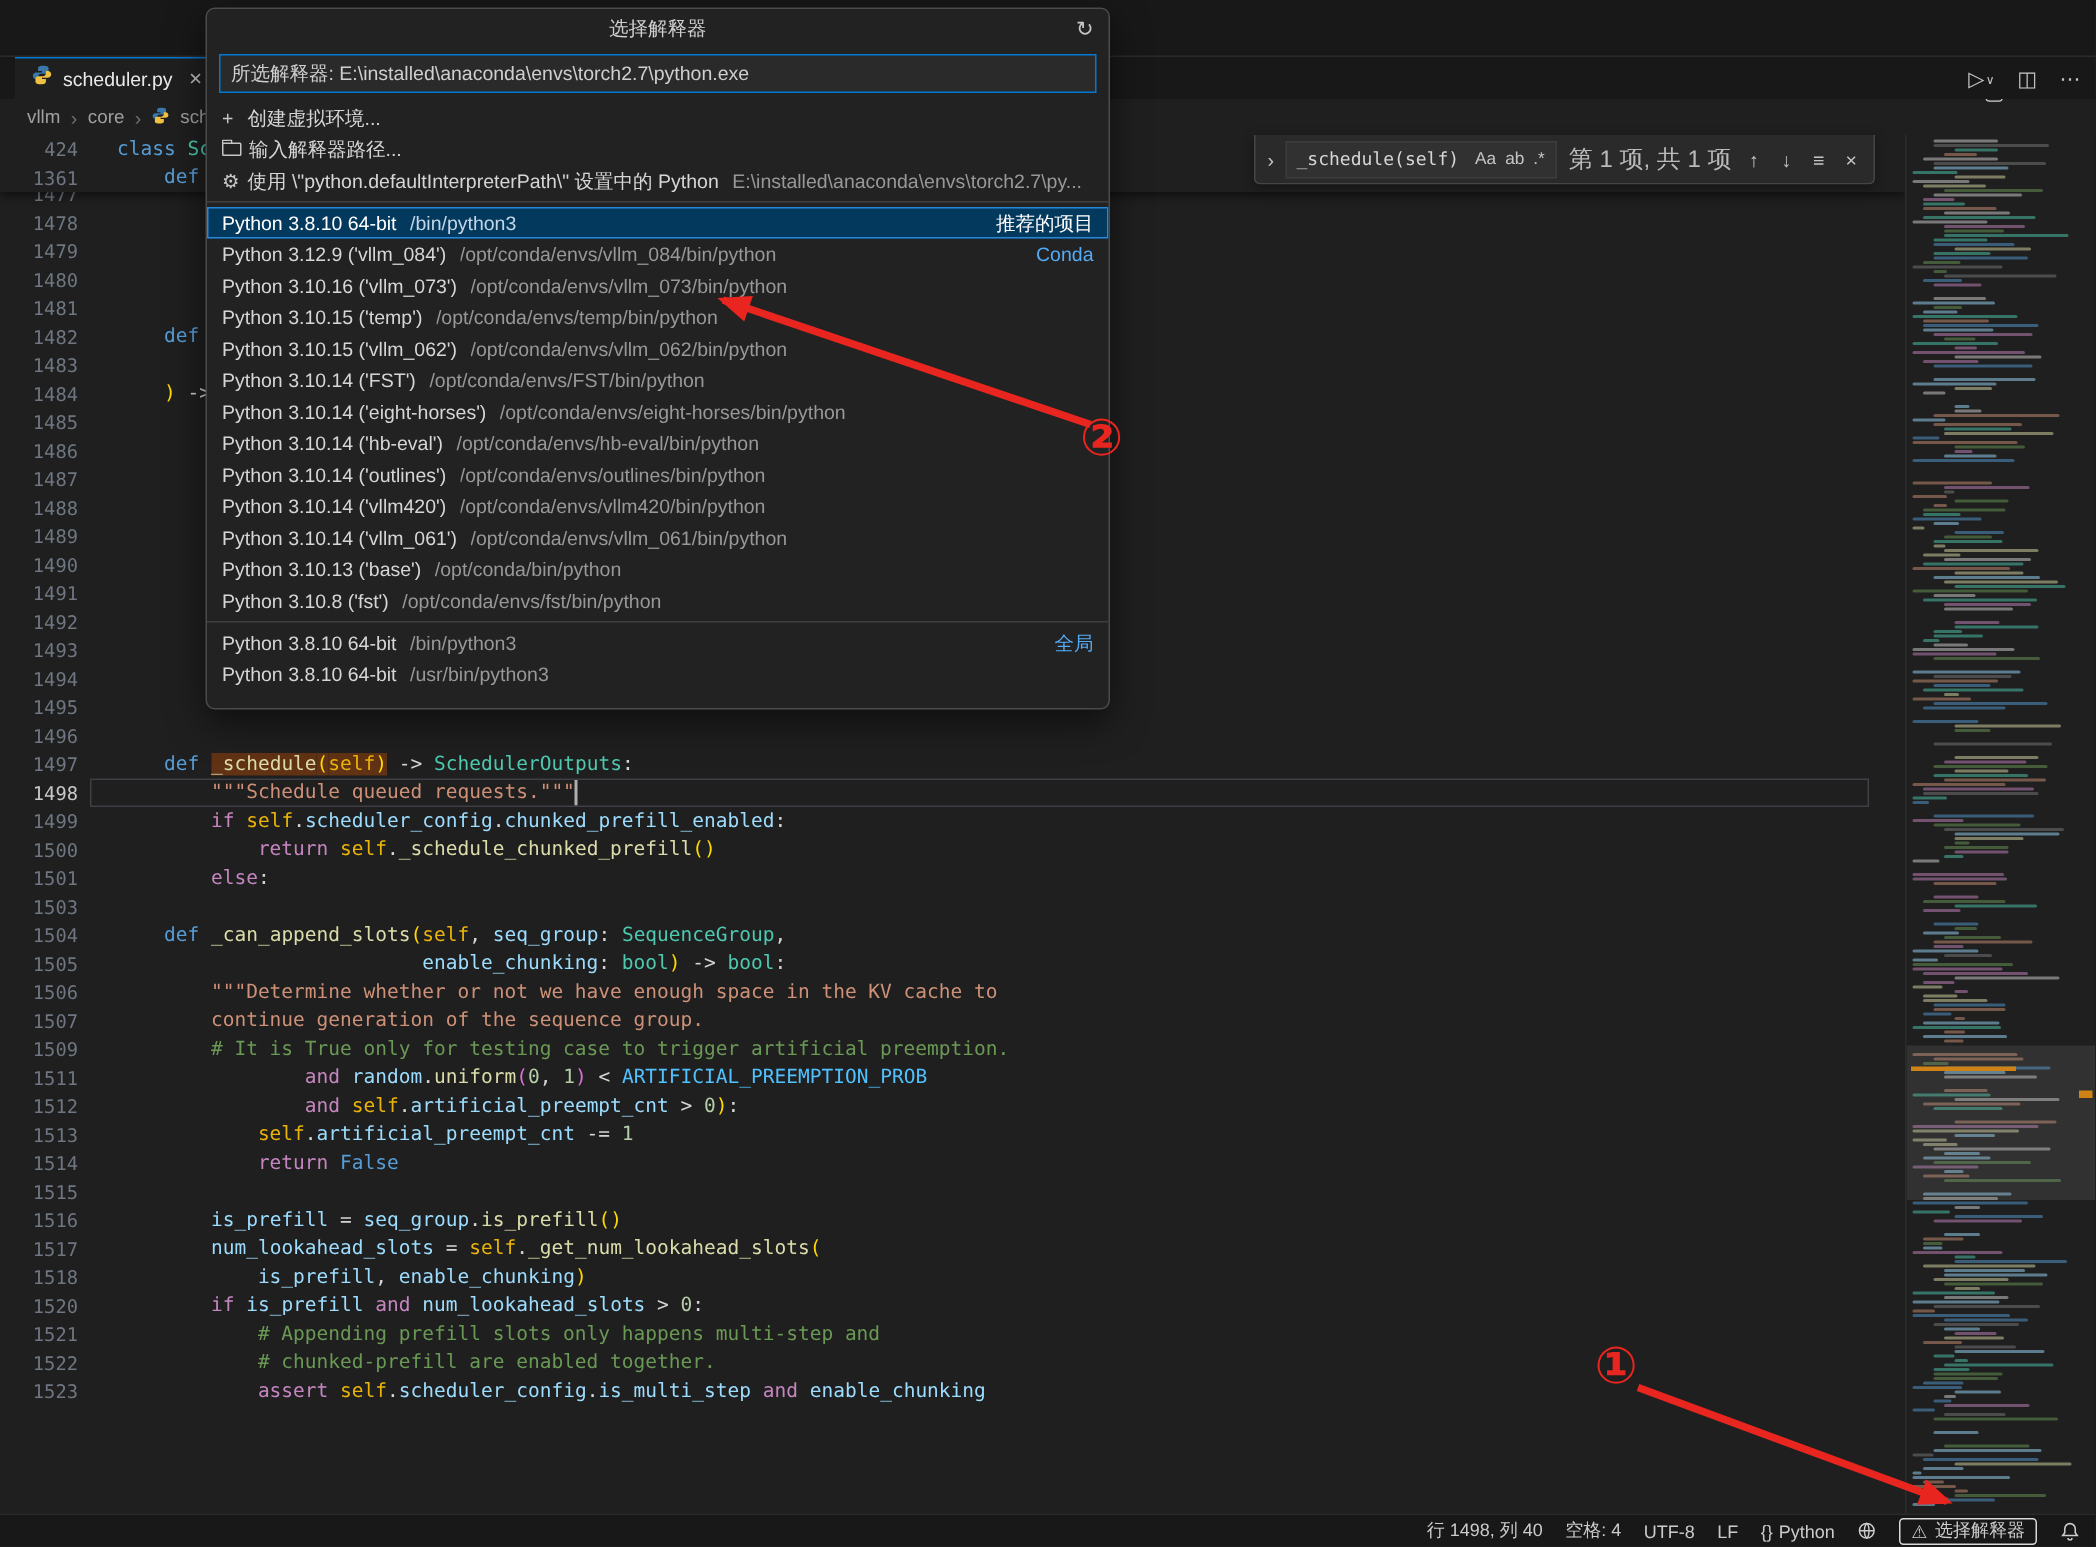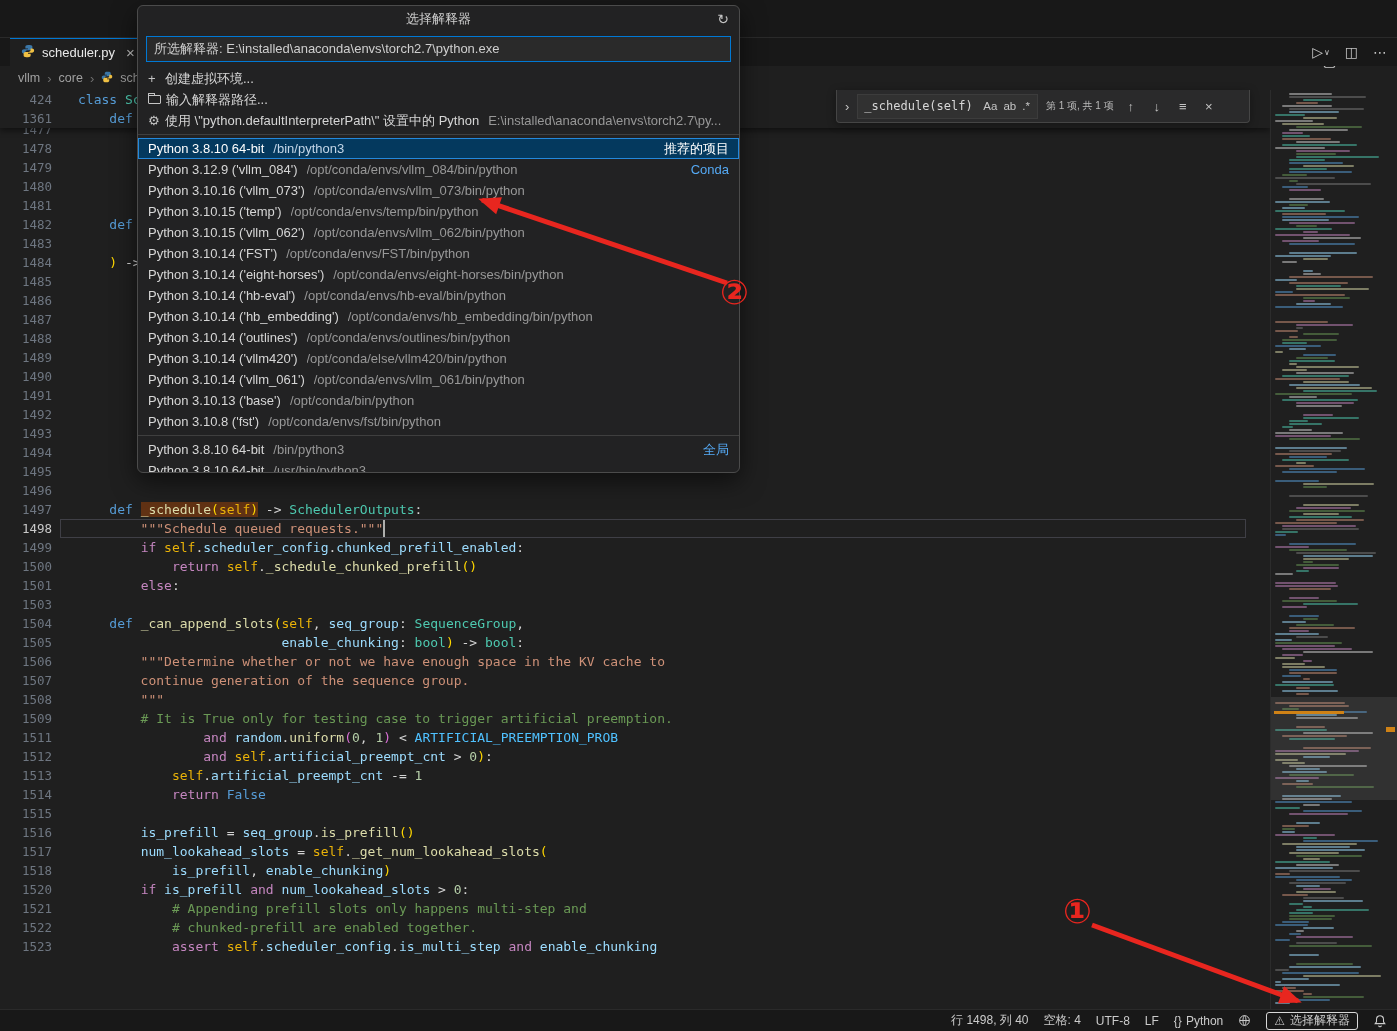--- a/index.html
+++ b/index.html
@@ -56,21 +56,21 @@
   .mm-row { position:absolute; height:2px; border-radius:1px; opacity:.5; }
   .mm-viewport { position:absolute; left:0; right:0; top:607px; height:103px; background:rgba(160,160,160,.14); z-index:2; }
   .mm-match { position:absolute; left:3px; top:621px; width:70px; height:3px; background:#cf8216; z-index:3; }
   .mm-ruler { position:absolute; right:2px; top:637px; width:9px; height:5px; background:#cf8216; z-index:3; }
   
   .find { position:absolute; left:836px; top:90px; width:414px; height:33px; background:#2a2a2b; border:1px solid #454545; border-top:none; border-radius:0 0 4px 4px; display:flex; align-items:center; padding:0 8px; gap:8px; z-index:8; box-shadow:0 2px 8px rgba(0,0,0,.35); }
   .find-grip { color:#c5c5c5; font-size:13px; }
   .find-input-wrap { display:flex; align-items:center; background:#313131; border:1px solid #3c3c3c; height:25px; padding:0 4px; }
   .find-input { width:118px; background:transparent; border:none; outline:none; color:#d7d7d7; font-family:"DejaVu Sans Mono",monospace; font-size:12px; }
   .find-opt { font-size:11.5px; color:#c5c5c5; padding:1px 3px; border-radius:3px; }
-  .find-count { font-size:10px; color:#bbbbbb; white-space:nowrap; }
+  .find-count { font-size:16px; color:#bbbbbb; white-space:nowrap; }
   .find-ic { font-size:13px; color:#c5c5c5; width:18px; text-align:center; }
   
   .statusbar { position:absolute; left:0; right:0; bottom:0; height:22px; background:#181818; border-top:1px solid #2a2a2a; display:flex; align-items:center; justify-content:flex-end; gap:15px; padding:0 10px; font-size:12px; color:#cbcbcb; z-index:5; }
   .sb-item { display:flex; align-items:center; gap:4px; white-space:nowrap; }
   .sb-warn { display:flex; align-items:center; gap:5px; border:1px solid #d8d8d8; border-radius:3px; padding:0 7px; height:18px; white-space:nowrap; }
   
   .qp { position:absolute; left:137px; top:5px; width:603px; height:468px; background:#222223; border:1px solid #4b4b4b; border-radius:6px; z-index:60; box-shadow:0 8px 24px rgba(0,0,0,.55); overflow:hidden; }
   .qp-title { height:26px; display:flex; align-items:center; justify-content:center; font-size:13px; color:#cfcfcf; position:relative; }
   .qp-refresh { position:absolute; right:10px; top:0; height:26px; display:flex; align-items:center; font-size:14px; color:#c5c5c5; }
   .qp-input-wrap { padding:4px 8px 6px; }
@@ -256,24 +256,20 @@
         <div class="ln-num">1505</div>
         <pre class="ln-text"><span class="tk p">                          </span><span class="tk v">enable_chunking</span><span class="tk p">: </span><span class="tk cls">bool</span><span class="tk b1">)</span><span class="tk p"> -&gt; </span><span class="tk cls">bool</span><span class="tk p">:</span></pre>
       </div>
       <div class="line">
         <div class="ln-num">1506</div>
         <pre class="ln-text"><span class="tk s">        """Determine whether or not we have enough space in the KV cache to</span></pre>
       </div>
       <div class="line">
         <div class="ln-num">1507</div>
         <pre class="ln-text"><span class="tk s">        continue generation of the sequence group.</span></pre>
-      </div>
-      <div class="line">
-        <div class="ln-num">1508</div>
-        <pre class="ln-text"><span class="tk s">        """</span></pre>
       </div>
       <div class="line">
         <div class="ln-num">1509</div>
         <pre class="ln-text"><span class="tk c">        # It is True only for testing case to trigger artificial preemption.</span></pre>
       </div>
       <div class="line">
         <div class="ln-num">1511</div>
         <pre class="ln-text"><span class="tk p">                </span><span class="tk ctl">and</span><span class="tk p"> </span><span class="tk v">random</span><span class="tk p">.</span><span class="tk fn">uniform</span><span class="tk b2">(</span><span class="tk n">0</span><span class="tk p">, </span><span class="tk n">1</span><span class="tk b2">)</span><span class="tk p"> &lt; </span><span class="tk C">ARTIFICIAL_PREEMPTION_PROB</span></pre>
       </div>
       <div class="line">
@@ -694,30 +690,26 @@
       </div>
       <div class="qp-item">
         <span class="qp-lbl">Python 3.10.14 ('eight-horses')</span>
         <span class="qp-desc">/opt/conda/envs/eight-horses/bin/python</span>
       </div>
       <div class="qp-item">
         <span class="qp-lbl">Python 3.10.14 ('hb-eval')</span>
         <span class="qp-desc">/opt/conda/envs/hb-eval/bin/python</span>
       </div>
       <div class="qp-item">
-        <span class="qp-lbl">Python 3.10.14 ('hb_embedding')</span>
-        <span class="qp-desc">/opt/conda/envs/hb_embedding/bin/python</span>
-      </div>
-      <div class="qp-item">
         <span class="qp-lbl">Python 3.10.14 ('outlines')</span>
         <span class="qp-desc">/opt/conda/envs/outlines/bin/python</span>
       </div>
       <div class="qp-item">
         <span class="qp-lbl">Python 3.10.14 ('vllm420')</span>
-        <span class="qp-desc">/opt/conda/else/vllm420/bin/python</span>
+        <span class="qp-desc">/opt/conda/envs/vllm420/bin/python</span>
       </div>
       <div class="qp-item">
         <span class="qp-lbl">Python 3.10.14 ('vllm_061')</span>
         <span class="qp-desc">/opt/conda/envs/vllm_061/bin/python</span>
       </div>
       <div class="qp-item">
         <span class="qp-lbl">Python 3.10.13 ('base')</span>
         <span class="qp-desc">/opt/conda/bin/python</span>
       </div>
       <div class="qp-item">

